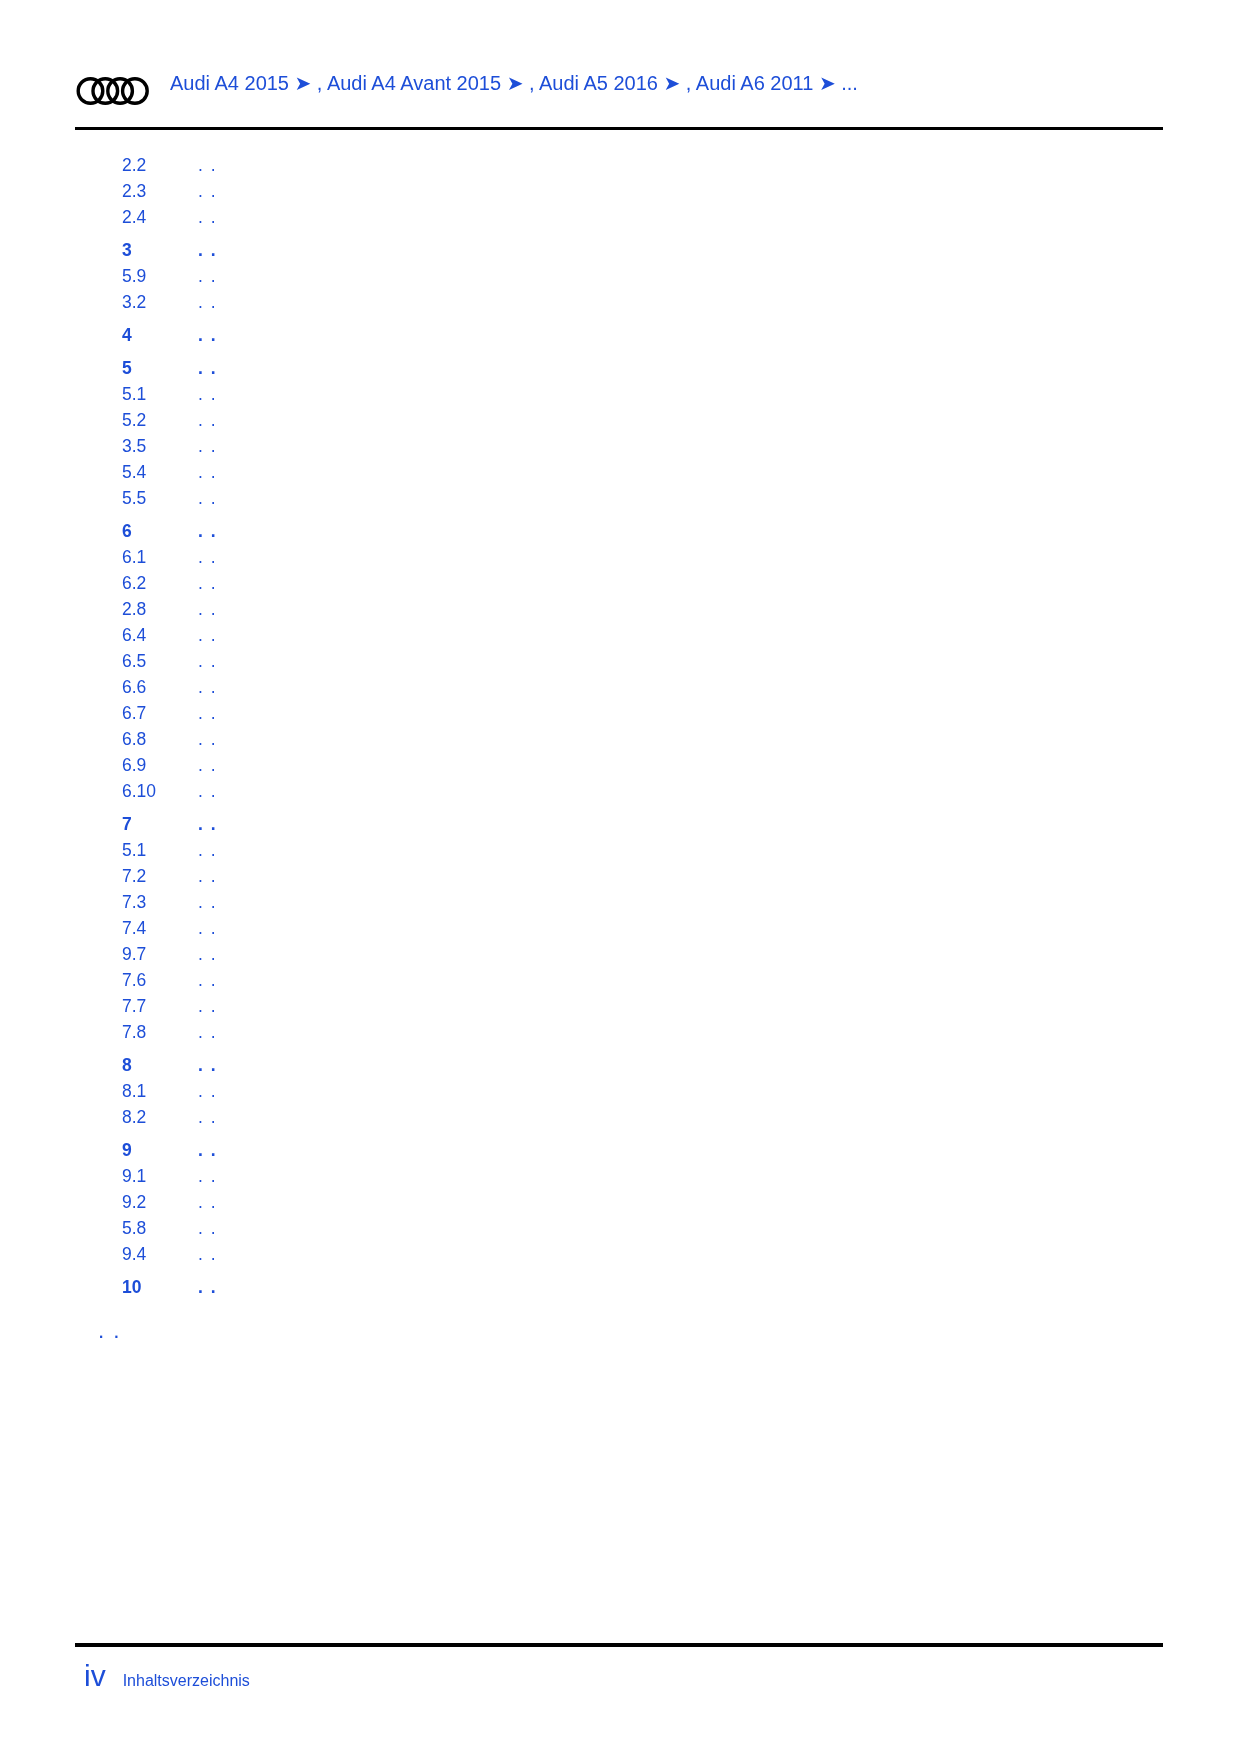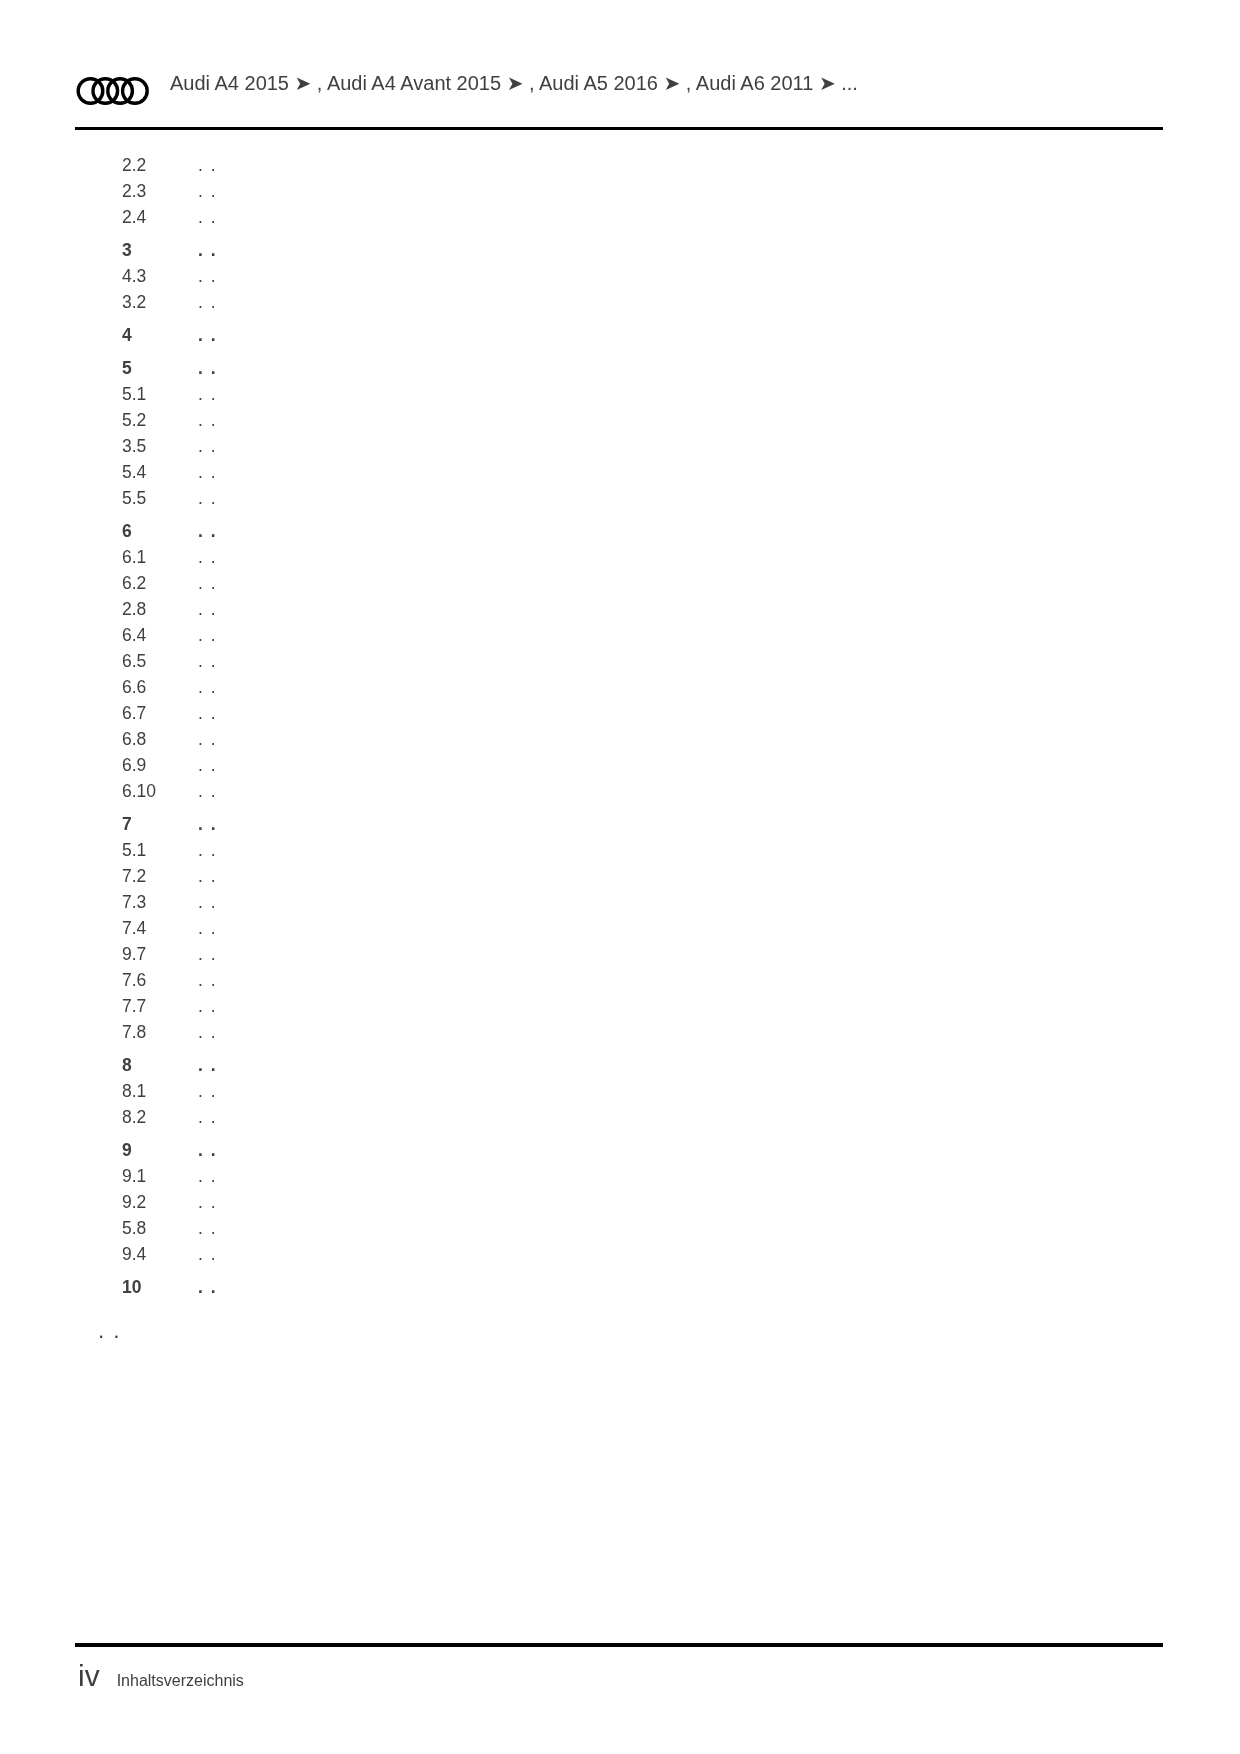--- a/index.html
+++ b/index.html
@@ -3,21 +3,21 @@
 <meta charset="utf-8">
 <style>
   html, body { margin: 0; padding: 0; background: #e8e8e8; }
   .page {
     position: relative;
     width: 1240px;
     height: 1754px;
     margin: 0 auto;
     background: #ffffff;
     font-family: "Liberation Sans", sans-serif;
-    color: #404040;
+    color: #1d4ed8;
     overflow: hidden;
   }
 
   
   .logo { position: absolute; left: 76px; top: 76px; }
   .header-text {
     position: absolute; left: 170px; top: 70px;
     font-size: 20px; line-height: 26px; white-space: nowrap;
   }
   .header-rule {
@@ -47,21 +47,21 @@
     margin-top: 14px; margin-bottom: 2px; margin-left: -32px;
   }
   .row.chapter .dots { letter-spacing: 9px; }
 
   
   .footer {
     position: absolute; left: 75px; top: 1643px; width: 1088px;
     border-top: 4px solid #000; padding-top: 14px;
     display: flex; align-items: baseline; gap: 17px;
   }
-  .footer .roman { font-size: 30px; line-height: 30px; margin-left: 3px; }
+  .footer .roman { font-size: 30px; line-height: 30px; margin-left: 9px; }
   .footer .label { font-size: 16px; text-align: center; }
 </style>
 </head>
 <body>
 
 <div class="page">
 
   <div class="logo">
     <svg width="73" height="30" viewBox="0 0 73 30" aria-hidden="true">
       <circle cx="14.5" cy="15" r="12.3" fill="none" stroke="#000" stroke-width="3.4"></circle>
@@ -96,21 +96,21 @@
       <span class="dots">............................................................................................................................................</span>
       <span class="page">224</span>
     </div>
       <div class="row section">
       <span class="num">3</span>
       <span class="title">Unterdrucksystem</span>
       <span class="dots">............................................................................................................................................</span>
       <span class="page">225</span>
     </div>
       <div class="row subsection">
-      <span class="num">4.3</span>
+      <span class="num">5.9</span>
       <span class="title">Anschlussplan - Unterdrucksystem</span>
       <span class="dots">............................................................................................................................................</span>
       <span class="page">225</span>
     </div>
       <div class="row subsection">
       <span class="num">3.2</span>
       <span class="title">Unterdrucksystem prüfen</span>
       <span class="dots">............................................................................................................................................</span>
       <span class="page">225</span>
     </div>

